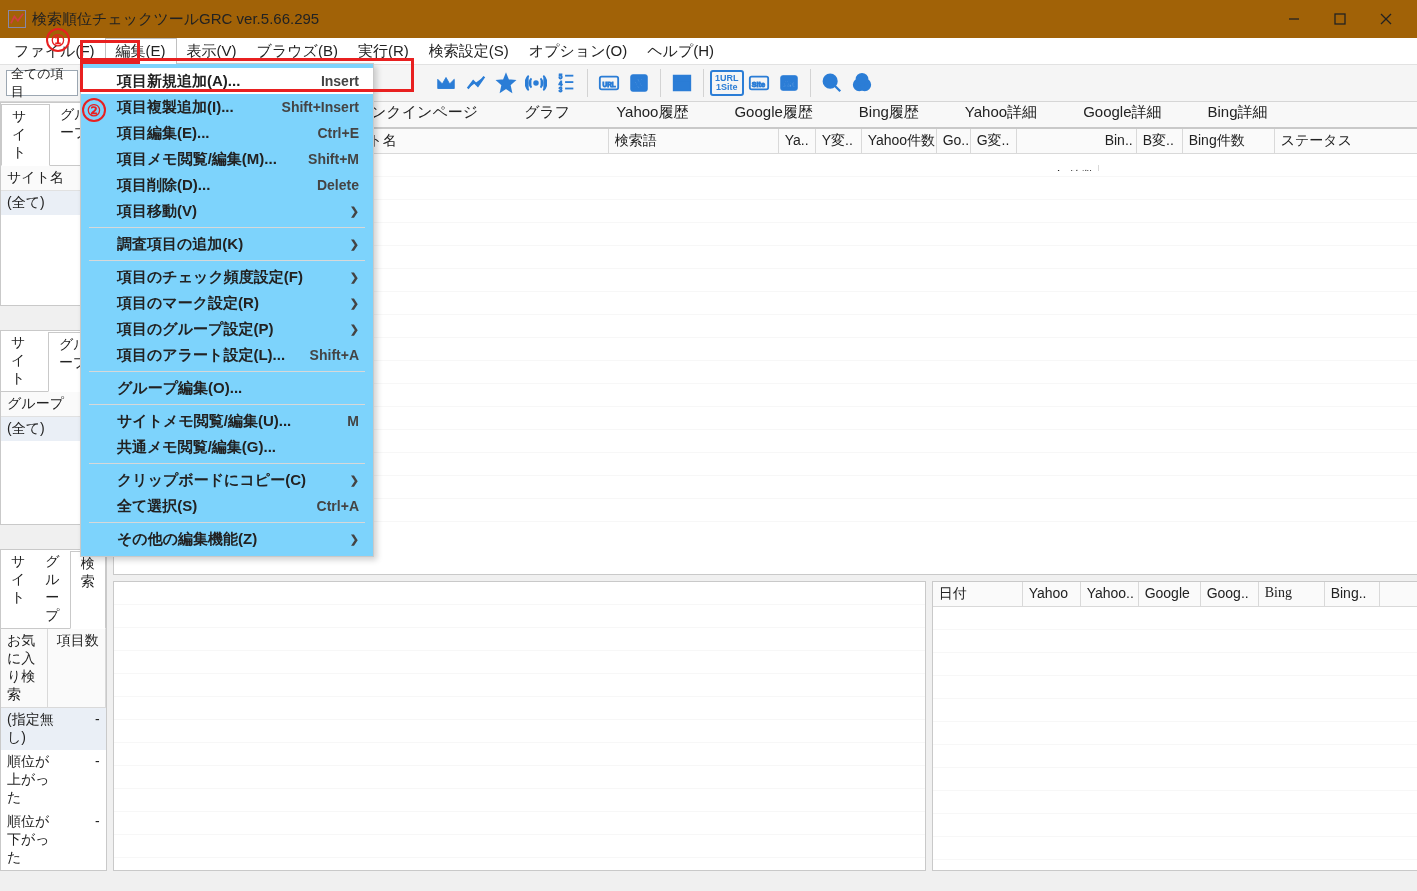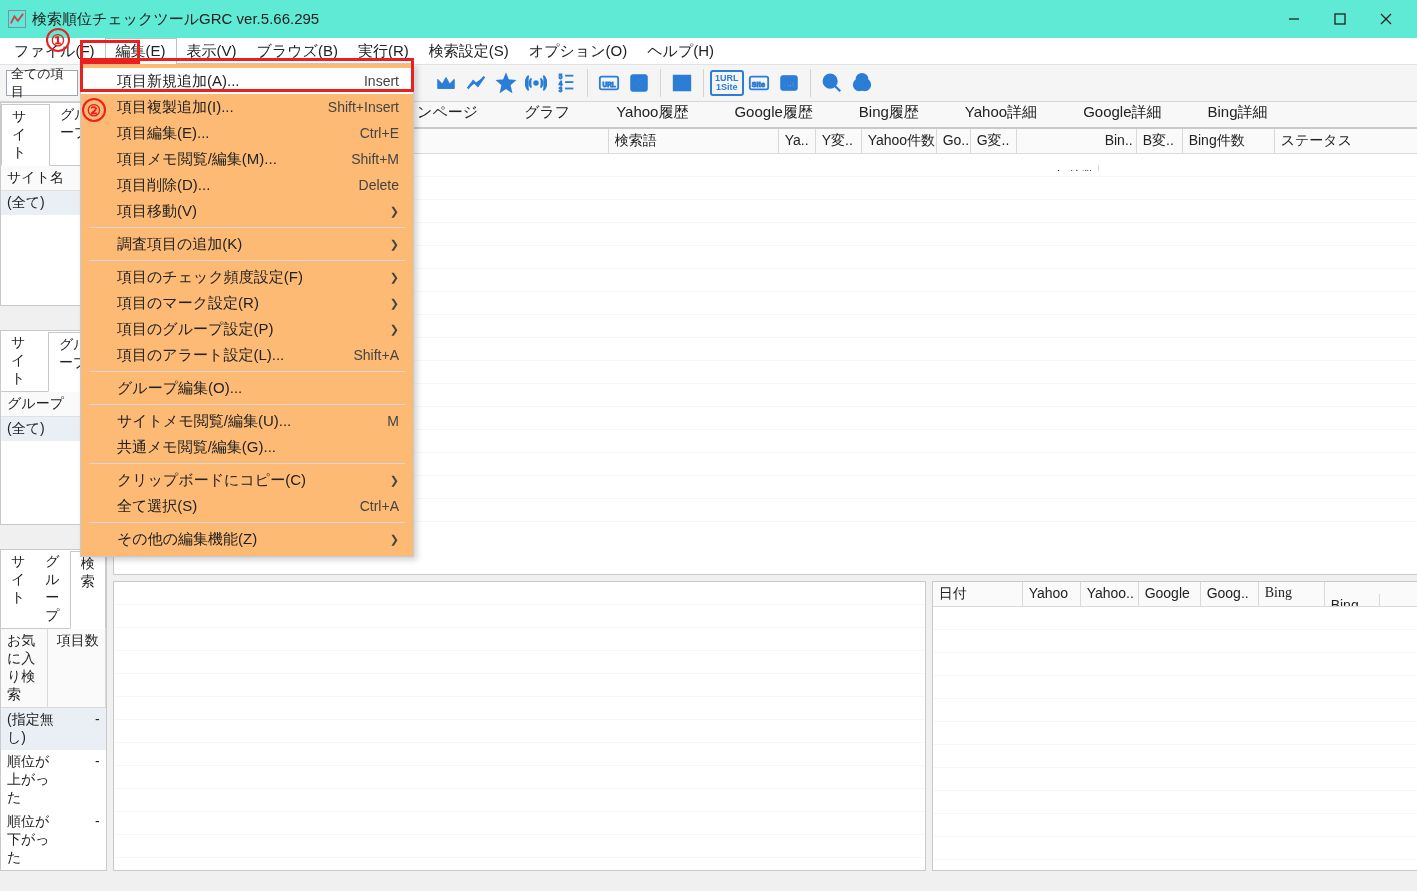--- a/index.html
+++ b/index.html
@@ -1,36 +1,36 @@
 <!DOCTYPE html>
 <html><head>
 <meta charset="utf-8">
 <style>
   * { margin: 0; padding: 0; box-sizing: border-box; font-family: "Meiryo UI", "MS UI Gothic", sans-serif; }
   body { background: #f0f0f0; width: 1417px; height: 891px; overflow: hidden; font-size: 14px; color: #222; }
 
   
-  .titlebar { height: 38px; background: #5eead4; display: flex; align-items: center; padding: 0 8px; }
+  .titlebar { height: 38px; background: #a16207; display: flex; align-items: center; padding: 0 8px; }
   .titlebar .app-icon { width: 18px; height: 18px; border: 1px solid #88a; margin-right: 6px; display:flex; align-items:center; justify-content:center; }
   .titlebar .app-icon svg { width:14px; height:14px; }
   .titlebar .title { flex: 1; font-size: 15px; }
   .winbtn { width: 46px; height: 32px; display:flex; align-items:center; justify-content:center; }
   .winbtn svg { width: 12px; height: 12px; stroke: #222; stroke-width:1.3; fill:none; }
 
   
   .menubar { height: 26px; background: #fff; display: flex; align-items: center; padding: 0 4px; position: relative;}
   .menubar .menu-item { padding: 3px 10px; font-size: 15px; }
   .menubar .menu-item.open { background: #fff; border:1px solid #c0c0c0; border-bottom:none; position:relative; z-index:30;}
   
   
   .anno { position:absolute; width:24px; height:24px; border:2.5px solid #e82020; border-radius:50%; color:#e82020; font-weight:bold; display:flex; align-items:center; justify-content:center; font-size:16px; z-index:50; background:transparent;}
   .redbox { position:absolute; border:3px solid #e82020; z-index:40; pointer-events:none;}
 
   
-  .dropdown { position:absolute; top:63px; left:80px; width:334px; background:#fdba74; border:1px solid #c9c9c9; box-shadow: 3px 3px 6px rgba(0,0,0,.18); z-index:25; padding:4px 0;}
+  .dropdown { position:absolute; top:63px; left:80px; width:294px; background:#7dd3fc; border:1px solid #c9c9c9; box-shadow: 3px 3px 6px rgba(0,0,0,.18); z-index:25; padding:4px 0;font-weight:bold;}
   .dropdown .mi { display:flex; align-items:center; height:26px; padding: 0 14px 0 36px; font-size:15px; position:relative;}
   .dropdown .mi .lbl { flex:1; }
   .dropdown .mi .sc { color:#444; font-size:14px; }
   .dropdown .mi .sub { font-size:11px; color:#444; margin-left:auto;}
   .dropdown .mi.hi { background:#ffffff; }
   .dropdown hr { border:none; border-top:1px solid #d8d8d8; margin:3px 8px; }
 
   
   .toolbar { height:38px; background:#f5f5f5; border-top:1px solid #e2e2e2; border-bottom:1px solid #d6d6d6; display:flex; align-items:center; padding:0 6px; gap:0;}
   .toolbar .combo { width:72px; height:26px; border:1px solid #9ca7b2; background:#fff; font-size:13px; padding:2px 4px; display:flex; align-items:center;}
@@ -364,21 +364,21 @@
         <div class="grid-body" style="height:100%"></div>
       </div>
       <div class="panel" style="flex:0 0 494px">
         <div class="grid-head" id="br-head">
             <div class="gh" style="width: 90px;">日付</div>
             <div class="gh" style="width: 58px;">Yahoo</div>
             <div class="gh" style="width: 58px;">Yahoo..</div>
             <div class="gh" style="width: 62px;">Google</div>
             <div class="gh" style="width: 58px;">Goog..</div>
             <div class="gh" style="width: 66px; font-family: Liberation Serif, serif;">Bing</div>
-            <div class="gh" style="width: 55px; margin-top: 12px;">Bing..</div>
+            <div class="gh" style="width: 55px;">Bing..</div>
           </div>
         <div class="grid-body" style="height:calc(100% - 25px)"></div>
       </div>
     </div>
   </div>
 </div>
 
 <div class="statusbar">
   <span>新しい項目を追加します。</span>
 </div>

